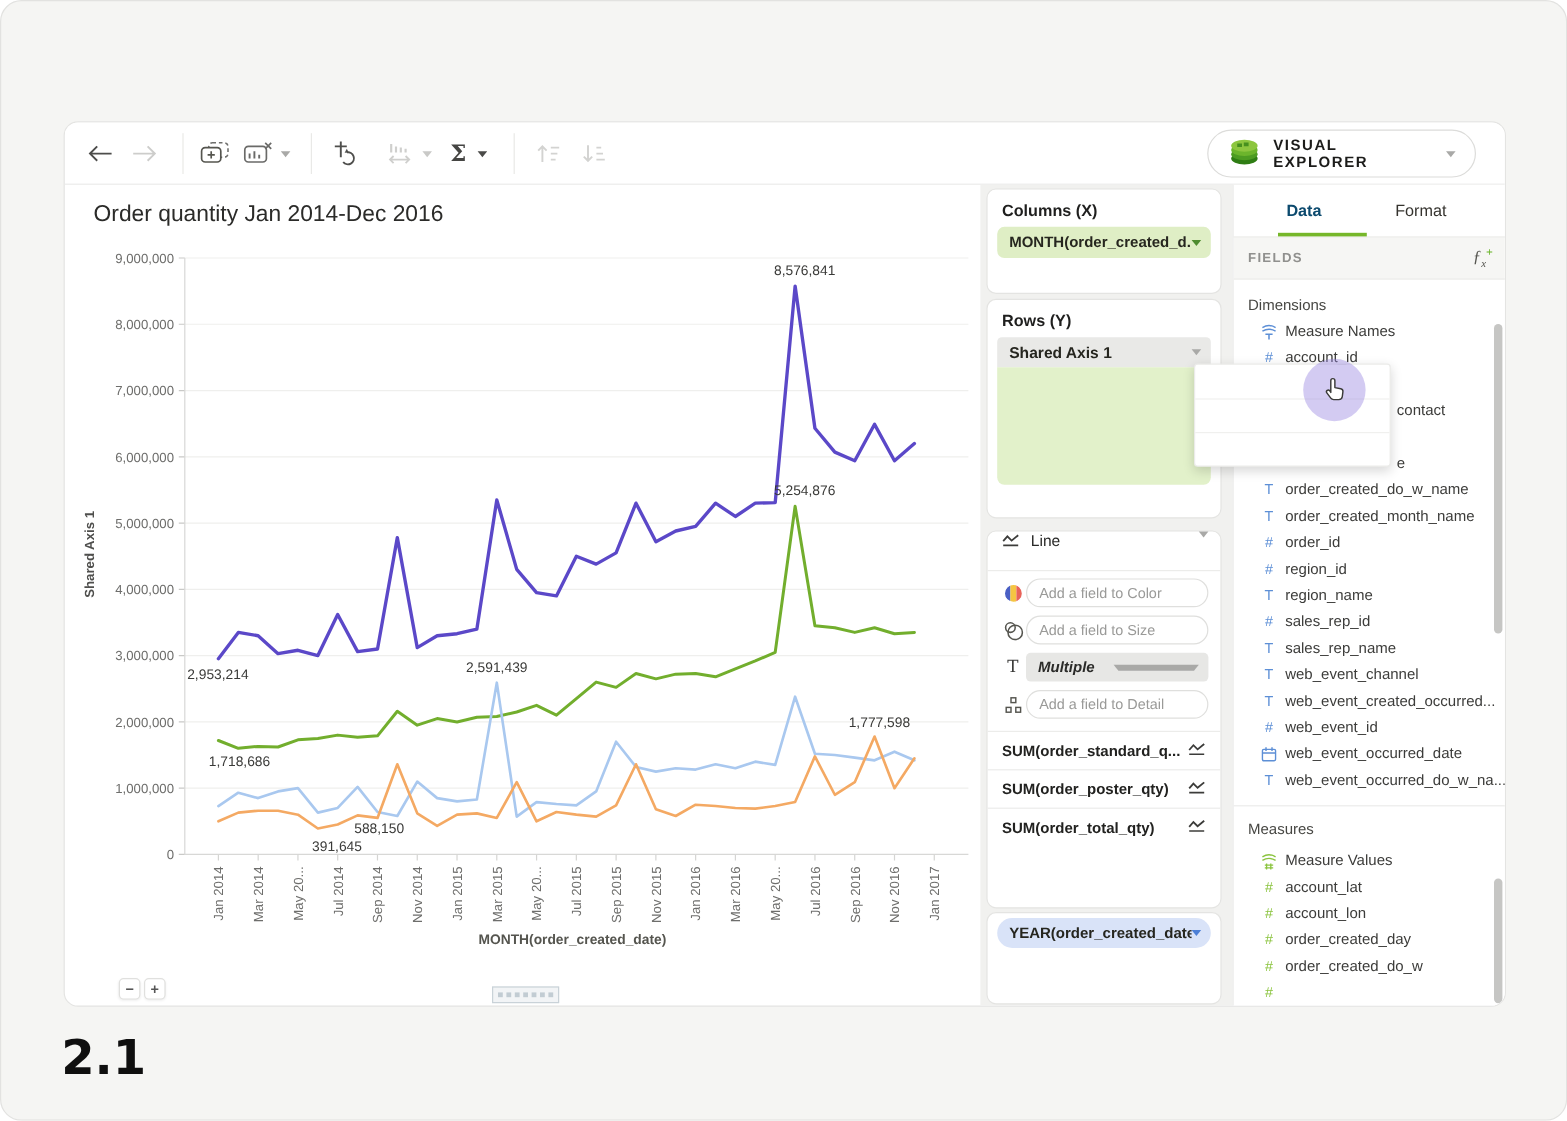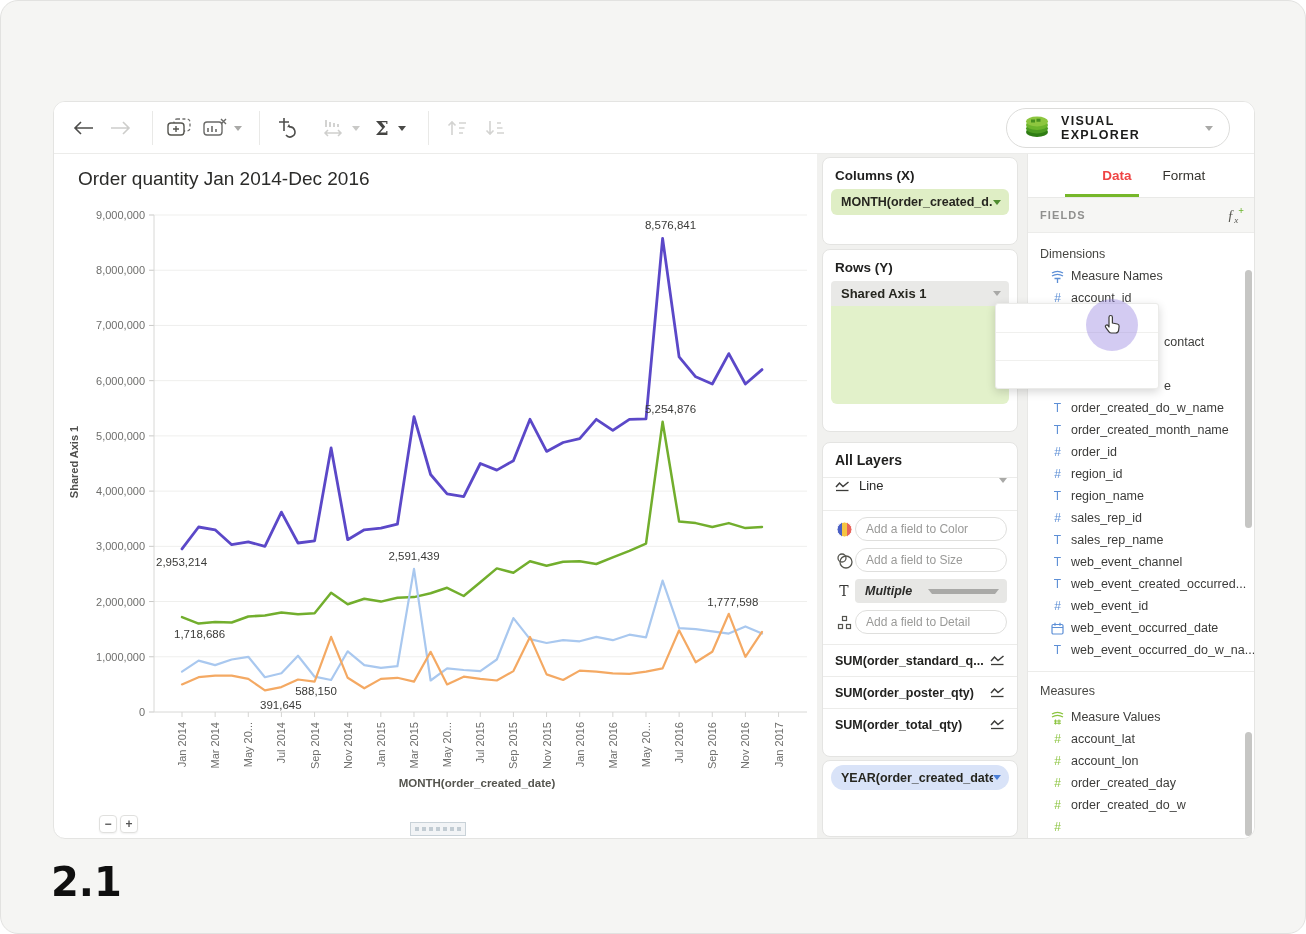--- a/index.html
+++ b/index.html
@@ -60,21 +60,21 @@
                  padding:0 8px 0 10px; font-size:12.5px; font-weight:700; font-style:italic; color:#2b2b29; cursor:pointer; }
   .shelf-value span { flex:1; }
   .layer-rows { margin-top:9px; }
   .layer-row { height:32px; display:flex; align-items:center; padding:0 12px; border-top:1px solid #ececea; cursor:pointer; }
   .layer-row .ll { flex:1; font-size:12.5px; font-weight:700; color:#222220; white-space:nowrap; overflow:hidden; }
 
   
   .fields-panel { position:absolute; left:973px; top:52px; width:229px; height:686px; background:#fff; border-left:1px solid #e8e8e6; }
   .tabs { position:relative; height:44px; border-bottom:1px solid #e9e9e7; }
   .tab { position:absolute; top:0; height:44px; line-height:44px; font-size:13.5px; cursor:pointer; }
-  .tab.data { left:62px; width:54px; text-align:center; font-weight:700; color:#ef4444; }
+  .tab.data { left:44px; width:54px; font-weight:700; color:#0c4a6e; }
   .tab.format { left:128px; width:56px; text-align:center; color:#35332e; }
   .tab-underline { position:absolute; left:37px; bottom:0; width:74px; height:3px; background:#76b72a; }
   .fields-bar { height:35px; background:#f6f6f4; border-bottom:1px solid #ececea; display:flex; align-items:center; padding:0 12px; }
   .fields-bar .fl { flex:1; font-size:11px; font-weight:700; letter-spacing:1.1px; color:#90908e; }
   .fx { font-family:Liberation Serif, serif; font-style:italic; font-size:14px; color:#55554f; }
   .fx sub { font-size:9px; }
   .fx sup { color:#6cb52c; font-weight:700; font-style:normal; font-size:10px; }
   .sec-label { font-size:12.5px; color:#474743; padding:0 12px; }
   .f-row { height:22px; display:flex; align-items:center; padding-left:22px; cursor:pointer; }
   .f-row.hidden { visibility:hidden; }
@@ -301,21 +301,20 @@
         <div class="green-block">
 
         <div class="m-row"></div>
             <div class="m-row"></div>
             <div class="m-row"></div>
             <div class="m-row"></div>
           </div>
       </div>
 
       <div class="panel" style="top:288px;height:315px;">
-        <div class="al-hdr">All Layers</div>
         <div class="al-line-row">
           <span>
             <svg width="15" height="11" viewBox="0 0 15 11">
                 <path d="M1 6 L4.5 2 L8 5.5 L13.5 1" stroke="#3c3c3a" stroke-width="1.5" fill="none"></path>
                 <path d="M1 9.5 H13.5" stroke="#3c3c3a" stroke-width="1.3"></path>
               </svg>
           </span>
           <span class="v">Line</span>
           <span class="caret md"></span>
         </div>

